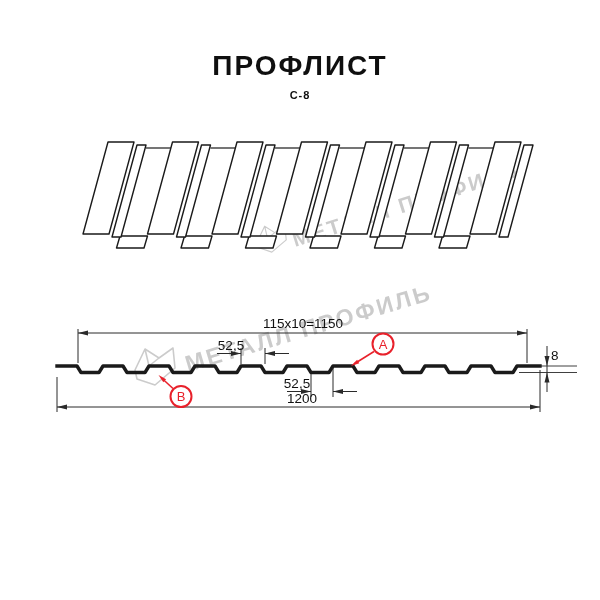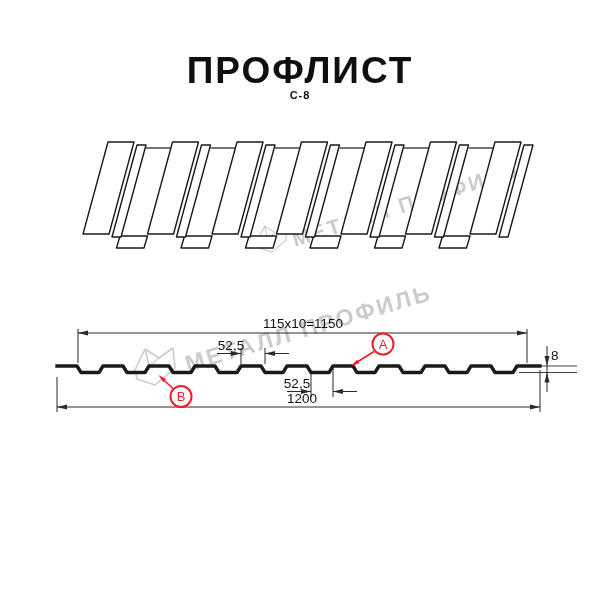--- a/index.html
+++ b/index.html
@@ -1,19 +1,19 @@
 <!DOCTYPE html>
 <html><head>
 <meta charset="utf-8">
 <style>
   html,body{margin:0;padding:0;background:#ffffff;}
   .page{position:relative;width:600px;height:600px;background:#fff;overflow:hidden;
         font-family:"Liberation Sans", sans-serif;}
   .title{position:absolute;left:0;top:50px;width:600px;text-align:center;
-         font-size:37px;font-weight:bold;letter-spacing:2px;color:var(--ink,#0f0f0f);}
+         font-size:28px;font-weight:bold;letter-spacing:2px;color:var(--ink,#0f0f0f);}
   .subtitle{position:absolute;left:0;top:89px;width:600px;text-align:center;
             font-size:11px;font-weight:bold;letter-spacing:1px;color:var(--ink,#0f0f0f);}
   .footer-note{position:absolute;left:0;top:528px;width:600px;text-align:center;
                font-size:15px;font-weight:600;letter-spacing:.8px;color:var(--ink,#0f0f0f);}
   svg{position:absolute;left:0;top:0;}
   .face{fill:#ffffff;stroke:var(--line,#1a1a1a);stroke-width:1.4;stroke-linejoin:round;}
   .edge{stroke:var(--line,#1a1a1a);stroke-width:1.2;fill:none;}
   .profile{stroke:var(--line,#141414);stroke-width:3.4;fill:none;stroke-linejoin:round;stroke-linecap:square;}
   .dim{stroke:#2a2a2a;stroke-width:1;fill:none;}
   .thin{stroke:#2a2a2a;stroke-width:0.9;fill:none;}

